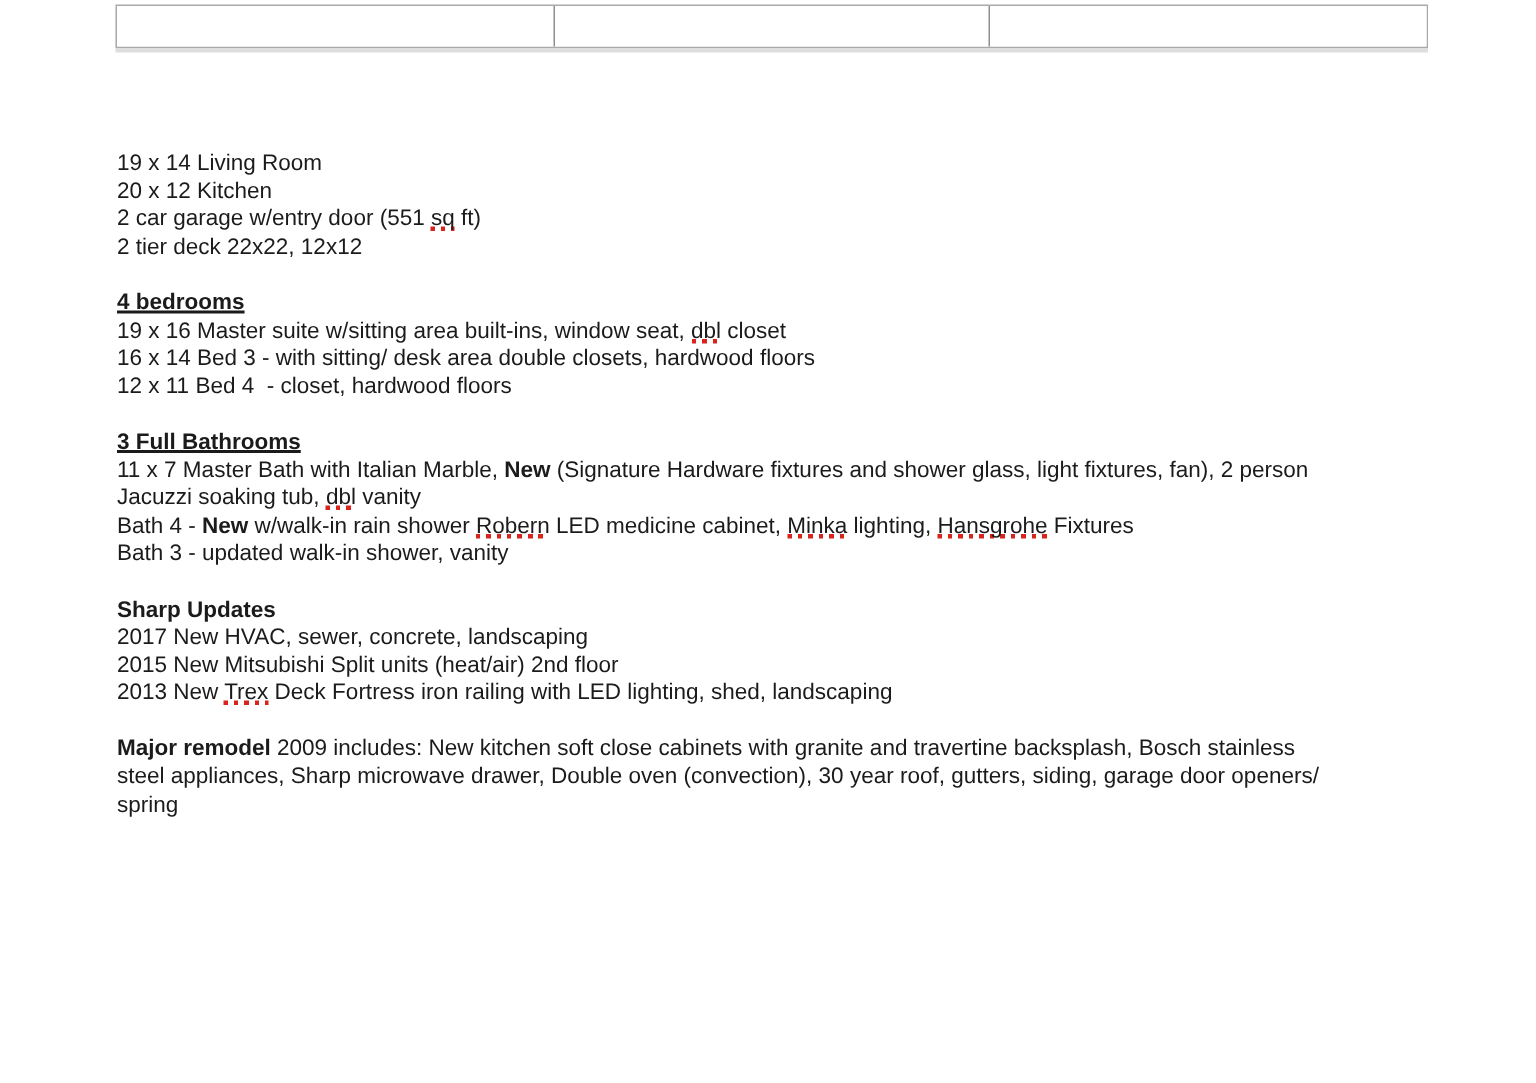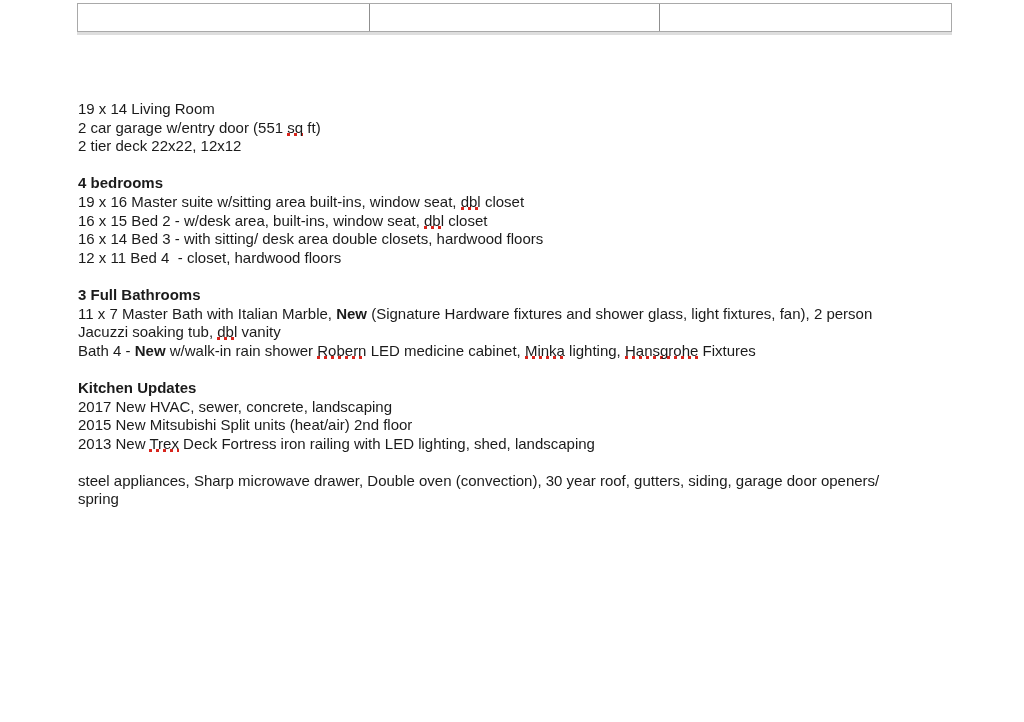--- a/index.html
+++ b/index.html
@@ -49,20 +49,21 @@
     margin: 0 0 18.6px 0;
   }
   .section:last-child {
     margin-bottom: 0;
   }
   .heading {
     font-weight: bold;
     white-space: pre;
   }
   .heading.underline {
+    text-decoration: underline;
     text-decoration-thickness: 1.5px;
   }
   .line {
     white-space: pre;
   }
   .run-bold {
     font-weight: bold;
     margin-top: 44px;
   }
   .run-spell {
@@ -78,40 +79,42 @@
 
 <div class="page">
   <div class="header-table">
       <div class="header-cell" style="width: 293px;"></div>
       <div class="header-cell" style="width: 290px;"></div>
       <div class="header-cell" style="width: 292px;"></div>
     </div>
   <div class="doc-body">
       <div class="section">
         <div class="line"><span>19 x 14 Living Room</span></div>
+        <div class="line"><span>20 x 12 Kitchen</span></div>
         <div class="line"><span>2 car garage w/entry door (551 </span><span class="run-spell">sq</span><span> ft)</span></div>
         <div class="line"><span>2 tier deck 22x22, 12x12</span></div>
       </div>
       <div class="section">
         <div class="heading underline">4 bedrooms</div>
         <div class="line"><span>19 x 16 Master suite w/sitting area built-ins, window seat, </span><span class="run-spell">dbl</span><span> closet</span></div>
-        <div class="line"><span>16 x 15 Bed 2 - w/desk area, built-ins, window seat, </span><span class="run-spell">dbl</span><span> closet</span></div>
         <div class="line"><span>16 x 14 Bed 3 - with sitting/ desk area double closets, hardwood floors</span></div>
         <div class="line"><span>12 x 11 Bed 4  - closet, hardwood floors</span></div>
       </div>
       <div class="section">
         <div class="heading underline">3 Full Bathrooms</div>
         <div class="line"><span>11 x 7 Master Bath with Italian Marble, </span><span class="run-bold">New</span><span> (Signature Hardware fixtures and shower glass, light fixtures, fan), 2 person</span></div>
         <div class="line"><span>Jacuzzi soaking tub, </span><span class="run-spell">dbl</span><span> vanity</span></div>
         <div class="line"><span>Bath 4 - </span><span class="run-bold">New</span><span> w/walk-in rain shower </span><span class="run-spell">Robern</span><span> LED medicine cabinet, </span><span class="run-spell">Minka</span><span> lighting, </span><span class="run-spell">Hansgrohe</span><span> Fixtures</span></div>
+        <div class="line"><span>Bath 3 - updated walk-in shower, vanity</span></div>
       </div>
       <div class="section">
-        <div class="heading">Kitchen Updates</div>
+        <div class="heading">Sharp Updates</div>
         <div class="line"><span>2017 New HVAC, sewer, concrete, landscaping</span></div>
         <div class="line"><span>2015 New Mitsubishi Split units (heat/air) 2nd floor</span></div>
         <div class="line"><span>2013 New </span><span class="run-spell">Trex</span><span> Deck Fortress iron railing with LED lighting, shed, landscaping</span></div>
       </div>
       <div class="section">
+        <div class="line"><span class="run-bold">Major remodel</span><span> 2009 includes: New kitchen soft close cabinets with granite and travertine backsplash, Bosch stainless</span></div>
         <div class="line"><span>steel appliances, Sharp microwave drawer, Double oven (convection), 30 year roof, gutters, siding, garage door openers/</span></div>
         <div class="line"><span>spring</span></div>
       </div>
     </div>
 </div>
 
 </body></html>

